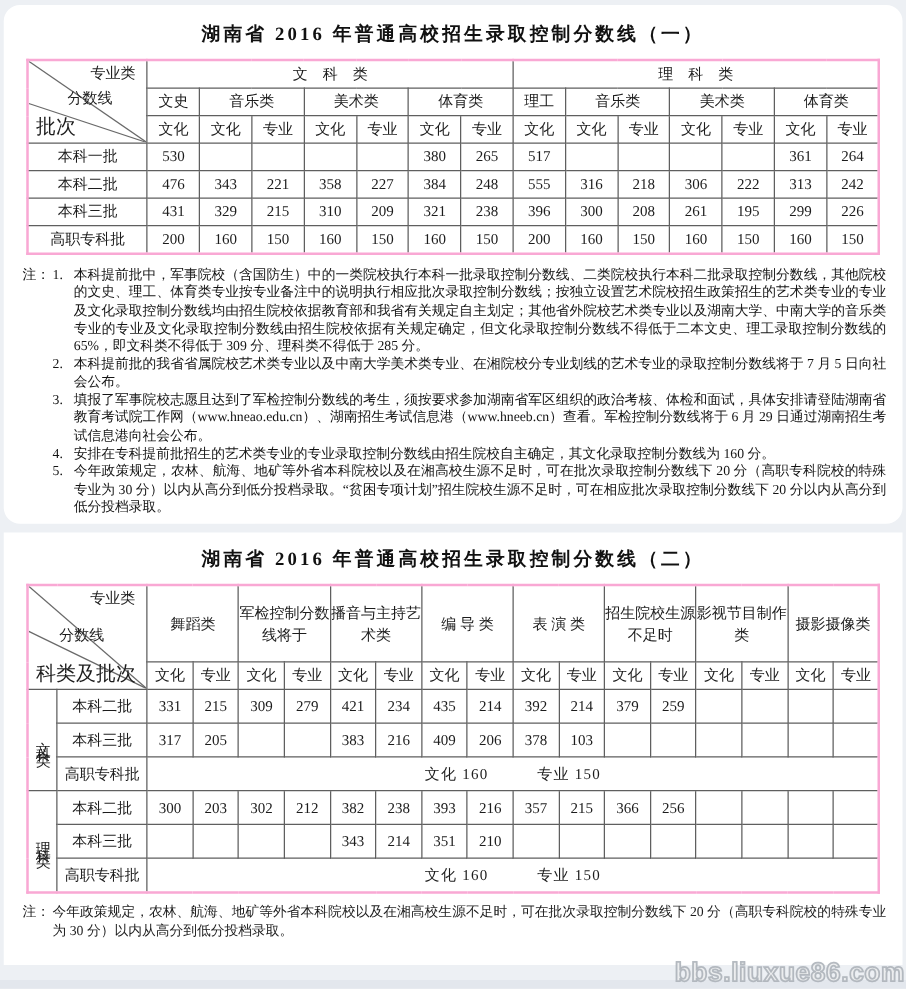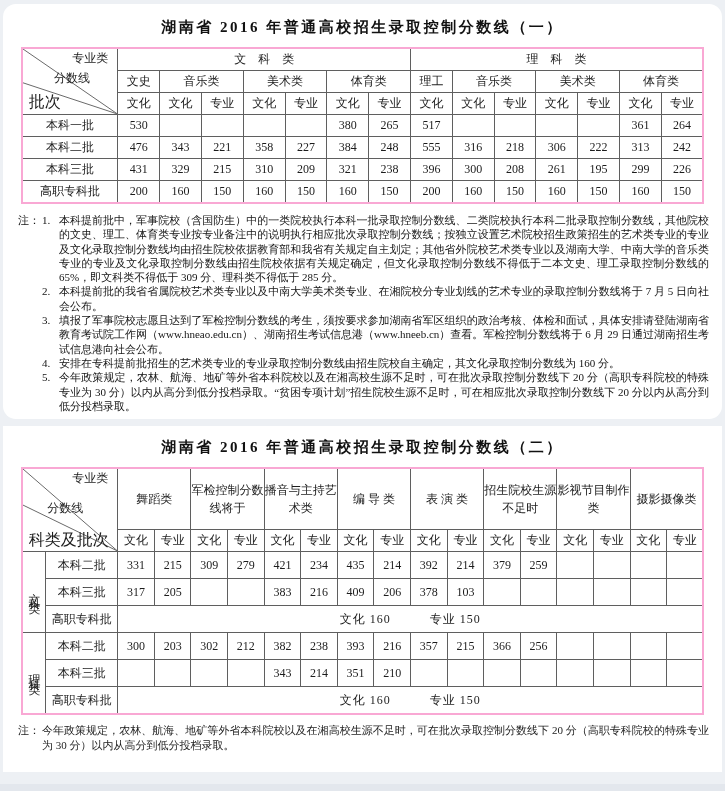--- a/index.html
+++ b/index.html
@@ -360,15 +360,16 @@
 
     <div class="note-single">
       <div class="note-prefix">注：</div>
       <div class="note-text">今年政策规定，农林、航海、地矿等外省本科院校以及在湘高校生源不足时，可在批次录取控制分数线下 20 分（高职专科院校的特殊专业为 30 分）以内从高分到低分投档录取。</div>
     </div>
   </div>
 
   <div class="bottom-strip"></div>
 
   <div class="watermark">
+    <div class="wm-line2">bbs.liuxue86.com</div>
   </div>
 
 </div>
 
 </body></html>

